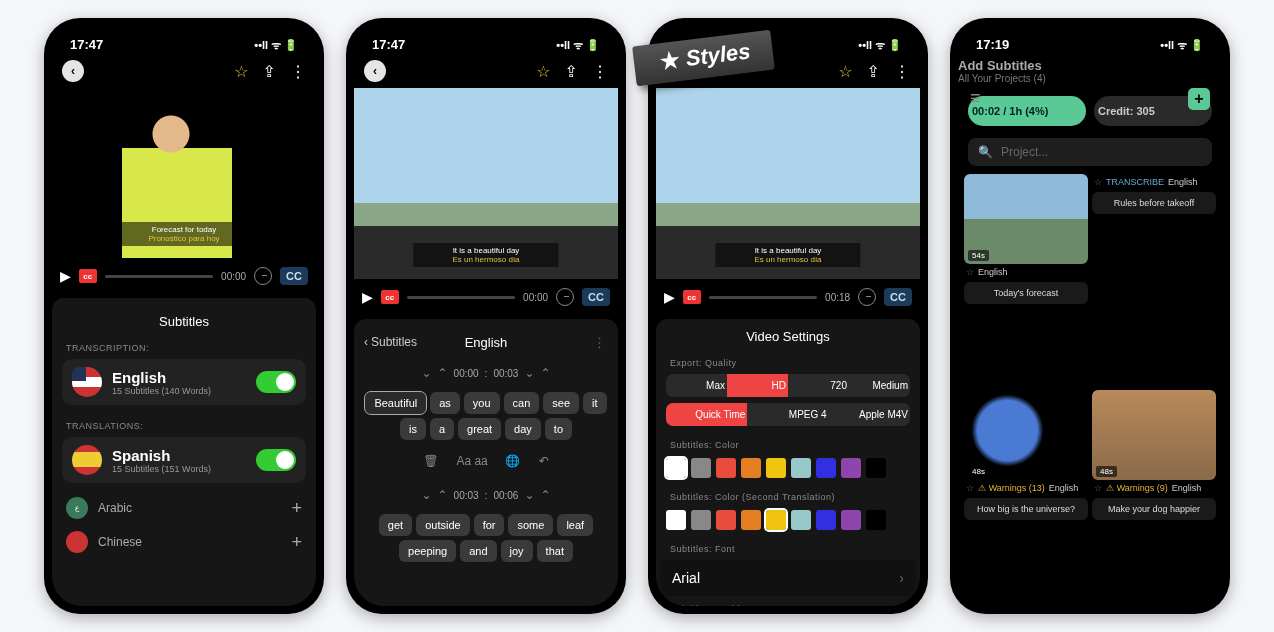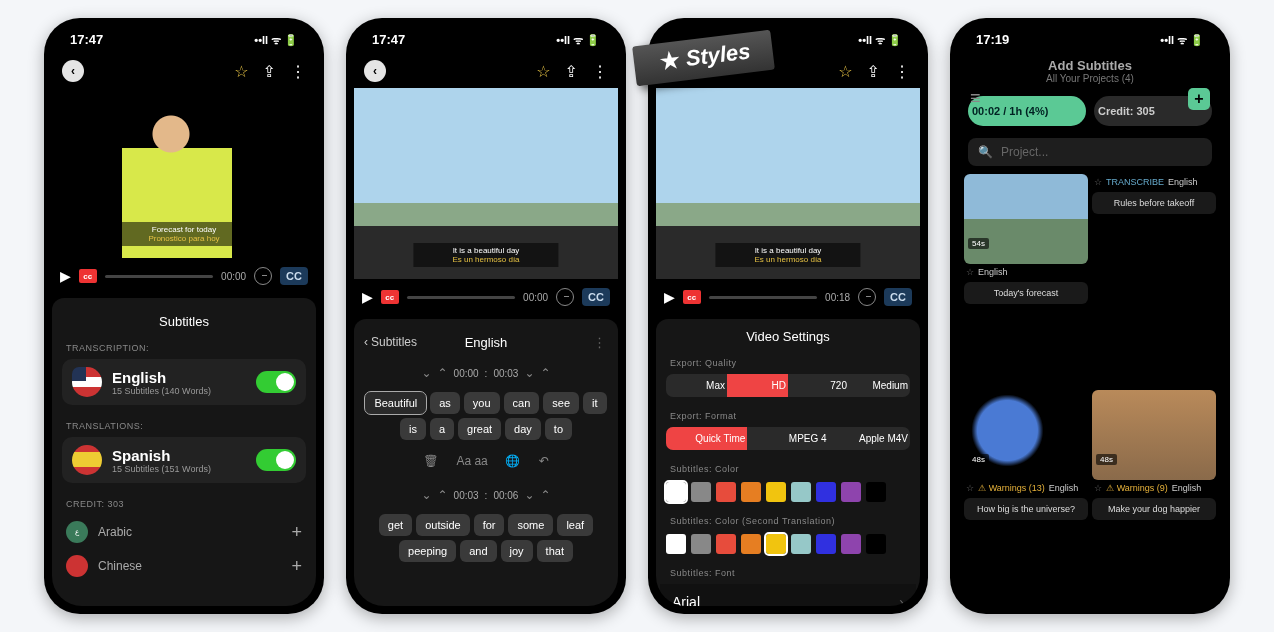--- a/index.html
+++ b/index.html
@@ -1,20 +1,20 @@
 <!DOCTYPE html>
 <html><head>
 <meta charset="utf-8">
 <style>
   *{box-sizing:border-box;margin:0;padding:0;font-family:-apple-system,Helvetica,Arial,sans-serif}
   body{background:#f4f6f9;display:flex;justify-content:center;gap:22px;padding:18px}
   .phone{width:280px;height:596px;background:#000;border-radius:36px;padding:8px;position:relative;box-shadow:0 4px 16px rgba(0,0,0,.3);flex-shrink:0}
   .screen{width:100%;height:100%;background:#000;border-radius:30px;overflow:hidden;display:flex;flex-direction:column;color:#fff;position:relative}
   .notch{position:absolute;top:0;left:50%;transform:translateX(-50%);width:110px;height:22px;background:#000;border-radius:0 0 14px 14px;z-index:50}
-  .status-bar{display:flex;justify-content:space-between;align-items:flex-start;padding:6px 18px 2px;font-size:13px;font-weight:600;height:28px}
+  .status-bar{display:flex;justify-content:space-between;align-items:flex-end;padding:6px 18px 2px;font-size:13px;font-weight:600;height:28px}
   .sb-right{display:flex;gap:3px;align-items:center;font-size:11px}
   .nav-bar{display:flex;justify-content:space-between;align-items:center;padding:4px 10px;height:34px}
   .nav-left,.nav-right{display:flex;gap:14px;align-items:center}
   .circ-btn{width:22px;height:22px;border-radius:50%;background:#e5e5e5;color:#000;display:flex;align-items:center;justify-content:center;font-size:12px;font-weight:700}
   .ico{color:#fff;font-size:16px;cursor:pointer}
   .star{color:#e5c143}
   
   .video{height:170px;background:linear-gradient(#6fb3e0 0 35%, #7ea56f 35% 100%);position:relative;display:flex;align-items:flex-end;justify-content:center}
   .vid-person{height:170px;background:radial-gradient(circle at 40% 35%, #e3b88a 0 18px,transparent 19px),linear-gradient(#d8e84a,#d8e84a);background-repeat:no-repeat;background-size:60px 60px,110px 120px;background-position:95px 25px,70px 60px}
   .caption{position:absolute;bottom:12px;left:50%;transform:translateX(-50%);background:rgba(0,0,0,.55);padding:3px 8px;font-size:8px;text-align:center;width:55%}
@@ -57,38 +57,38 @@
   
   .seg{display:flex;background:#2a2a2a;border-radius:7px;margin:0 10px 6px;overflow:hidden}
   .seg span{flex:1;text-align:right;padding:6px 2px;font-size:10px}
   .seg .on{background:#ef4444}
   .swatches{display:flex;gap:5px;padding:2px 10px 6px;flex-wrap:wrap}
   .sw{width:20px;height:20px;border-radius:3px}
   .font-row{background:#111;margin:0 4px;padding:10px 12px;font-size:14px;display:flex;justify-content:space-between;align-items:center}
   .styles-banner{position:absolute;top:20px;left:-14px;background:linear-gradient(#555,#333);color:#fff;font-size:22px;font-weight:700;font-style:italic;padding:6px 22px 8px 26px;transform:rotate(-7deg);z-index:60;border-radius:3px;box-shadow:4px 4px 8px rgba(0,0,0,.6)}
   .styles-banner::before{content:"★ ";font-style:normal}
   
-  .top-hdr{text-align:center;padding:4px 0}
+  .top-hdr{padding:4px 0}
   .top-ttl{font-size:13px;font-weight:700;color:#aaa}
   .top-sub{font-size:10px;color:#777}
   .ham{position:absolute;left:12px;top:34px;font-size:18px;color:#888}
   .add{position:absolute;right:12px;top:34px;width:22px;height:22px;background:#5bc995;border-radius:5px;color:#000;display:flex;align-items:center;justify-content:center;font-size:16px;font-weight:700}
   .pills{display:flex;gap:8px;padding:8px 10px}
   .pill{flex:1;padding:9px 4px;border-radius:20px;text-align:left;font-size:11px;font-weight:600}
   .pill.g{background:#5bc995;color:#022}
   .pill.d{background:#2a2a2a;color:#ccc}
   .search{margin:4px 10px;background:#1e1e1e;border-radius:8px;padding:7px 10px;display:flex;align-items:center;gap:8px;color:#777;font-size:12px}
   .grid{display:grid;grid-template-columns:1fr 1fr;gap:4px;padding:4px 6px;flex:1;overflow:auto}
   .tile{display:flex;flex-direction:column}
   .thumb{height:90px;border-radius:6px;position:relative;overflow:hidden}
   .th0{background:linear-gradient(#8fbad8 0 50%,#6a8a6a 50%)}
   .th1{background:linear-gradient(#9fcae6,#7a9a7a)}
   .th2{background:radial-gradient(circle at 35% 45%,#4a7ad4 0 30px,#000 36px)}
   .th3{background:linear-gradient(#b98a5a,#8a6a4a)}
-  .dur{position:absolute;bottom:15px;left:4px;font-size:8px;background:rgba(0,0,0,.6);padding:1px 4px;border-radius:2px}
+  .dur{position:absolute;bottom:3px;left:4px;font-size:8px;background:rgba(0,0,0,.6);padding:1px 4px;border-radius:2px}
   .tile-meta{display:flex;align-items:center;gap:4px;font-size:9px;padding:3px 2px;color:#ccc}
   .tile-meta .st{color:#666}
   .tile-meta .tr{color:#6ac}
   .tile-meta .wr{color:#e5b13a}
   .tile-cap{background:#1a1a1a;border-radius:6px;padding:6px 4px;font-size:9px;text-align:center;margin-top:2px;color:#ddd}
   .cockpit{height:191px;background:linear-gradient(#aed4ec 0 60%,#8aa888 60% 72%,#2a2a2a 72%);position:relative}
   ::-webkit-scrollbar{width:0}
 </style>
 </head>
 <body>
@@ -137,21 +137,20 @@
     </div>
     <div class="sec-lbl">TRANSLATIONS:</div>
     <div class="lang-row">
       <div class="flag flag-es"></div>
       <div class="lang-tx">
         <div class="lang-nm">Spanish</div>
         <div class="lang-sub">15 Subtitles (151 Words)</div>
       </div>
       <div class="toggle"></div>
     </div>
-    <div class="sec-lbl">CREDIT: 303</div>
     <div class="credit-row">
       <div class="flag-mini flag-ar">ع</div>
       <span>Arabic</span>
       <span class="plus">+</span>
     </div>
     <div class="credit-row">
       <div class="flag-mini flag-cn"></div>
       <span>Chinese</span>
       <span class="plus">+</span>
     </div>
@@ -278,21 +277,20 @@
   </div>
   <div class="panel" style="padding-top:4px">
     <div class="panel-hdr">Video Settings</div>
     <div class="sec-lbl">Export: Quality</div>
     <div class="seg" id="seg-q">
           <span>Max</span>
           <span class="on">HD</span>
           <span>720</span>
           <span>Medium</span>
         </div>
-    <div class="sec-lbl">Export: Format</div>
     <div class="seg" id="seg-f">
           <span class="on">Quick Time</span>
           <span>MPEG 4</span>
           <span>Apple M4V</span>
         </div>
     <div class="sec-lbl">Subtitles: Color</div>
     <div class="swatches" id="sw1">
           <div class="sw" style="background: rgb(255, 255, 255); outline: rgb(255, 255, 255) solid 2px;"></div>
           <div class="sw" style="background: rgb(136, 136, 136);"></div>
           <div class="sw" style="background: rgb(231, 76, 60);"></div>

